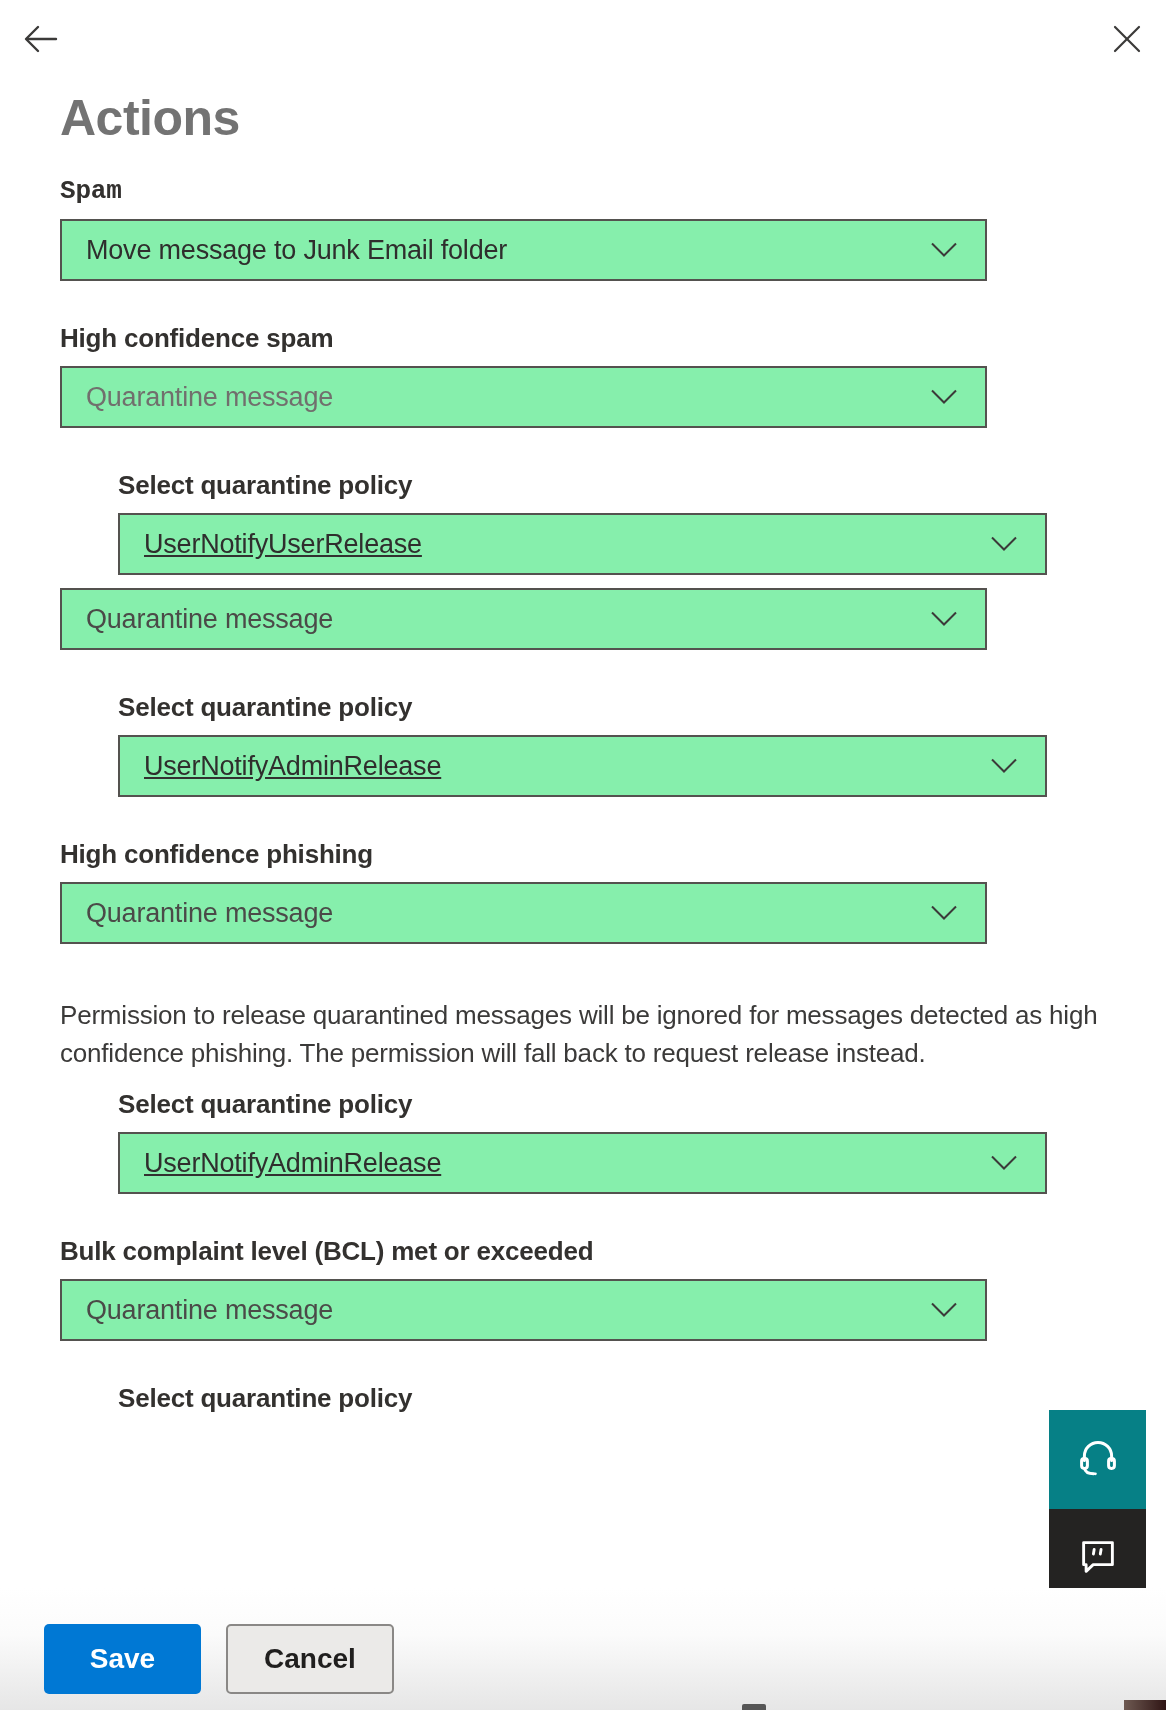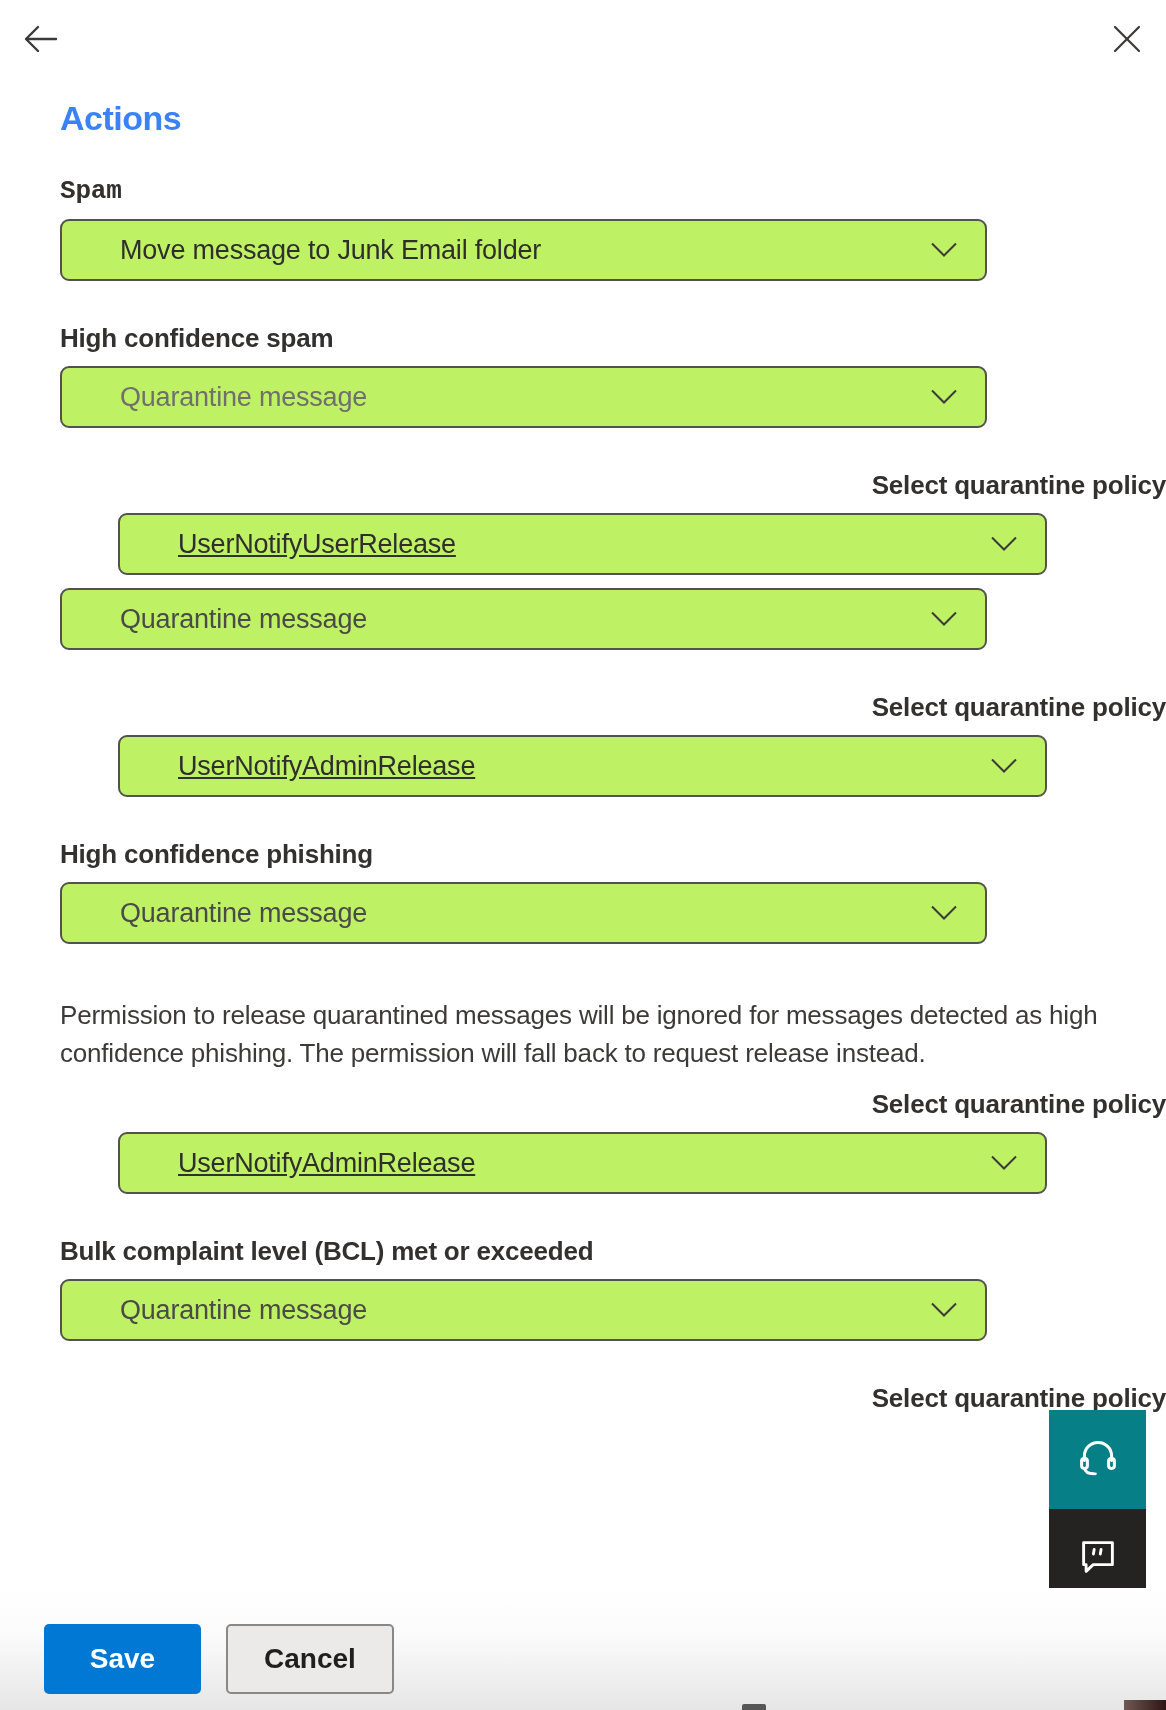--- a/index.html
+++ b/index.html
@@ -10,39 +10,39 @@
     color:#323130;
   }
   
   .nav-btn{position:absolute;background:none;border:none;padding:0;cursor:pointer;line-height:0;}
   .nav-back{left:22px;top:22px;}
   .nav-close{left:1112px;top:24px;}
 
   
   .page-title{
     margin:96px 0 0 60px;
-    font-size:34px;font-weight:700;color:#3b82f6;line-height:44px;
+    font-size:50px;font-weight:700;color:#737373;line-height:44px;
     letter-spacing:-0.5px;
   }
 
   
   .content{position:absolute;top:0;left:0;width:1166px;}
   .section{margin-left:60px;}
-  .section.indent{margin-left:118px;text-align:right;}
+  .section.indent{margin-left:118px;}
   .field-label{
     margin-top:42px;
     font-size:26px;font-weight:600;color:#33312f;line-height:30px;
     letter-spacing:-0.2px;
   }
   .section.first .field-label{margin-top:36px;font-family:Liberation Mono, monospace;}
   .section.after-note .field-label{margin-top:17px;}
   .dropdown{
     margin-top:13px;width:927px;height:62px;box-sizing:border-box;
-    border:2px solid #54524f;border-radius:9px;background:#bef264;
-    position:relative;display:flex;align-items:center;cursor:pointer;padding-left:34px;
+    border:2px solid #54524f;border-radius:0;background:#86efac;
+    position:relative;display:flex;align-items:center;cursor:pointer;
   }
   .section.indent .dropdown{width:929px;text-decoration:underline;}
   .dropdown .value{
     padding-left:24px;font-size:27px;color:#2f2e2d;letter-spacing:-0.2px;
     white-space:nowrap;
   }
   .dropdown .value.light{color:#716f6d;}
   .dropdown .value.mid{color:#4b4a48;}
   .chevron{position:absolute;right:28px;top:50%;transform:translateY(-50%);line-height:0;}
 

